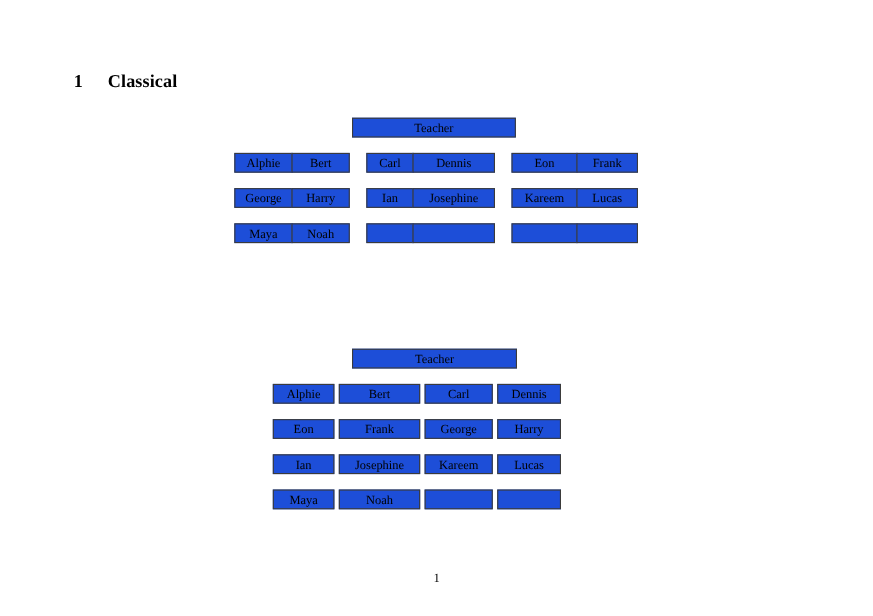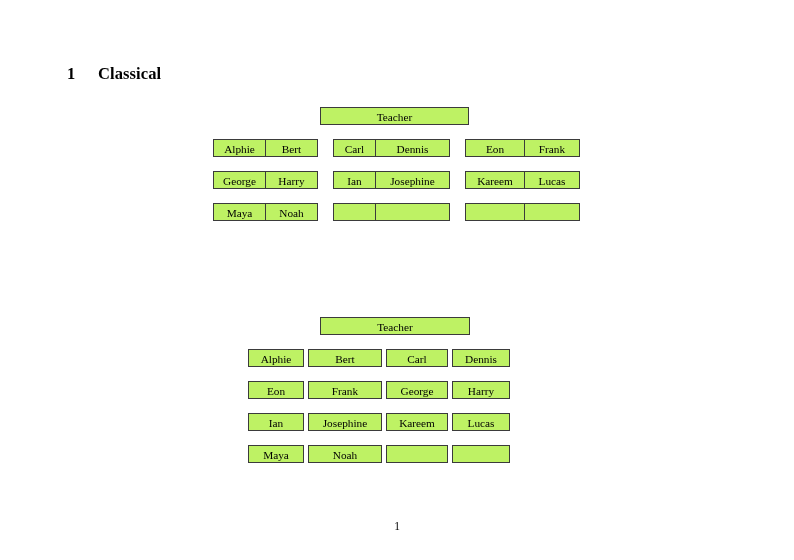--- a/index.html
+++ b/index.html
@@ -38,21 +38,21 @@
   #heading-classical   { left: 67px; top: 64px; }
   #heading-distributed { left: 67px; top: 275px; }
   .cell {
     border: 1px solid #3b3b3b;
     height: 18px;
     line-height: 18px;
     text-align: center;
     font-size: 11.3px;
     font-family: "Liberation Serif", "DejaVu Serif", serif;
     color: #000;
-    background: #bef264;
+    background: #1d4ed8;
     box-sizing: border-box;
     white-space: nowrap;
     overflow: hidden;
   }
   .cell.empty { color: transparent; }
 
   
   .s1-teacher {
     position: absolute;
     left: 320px;

